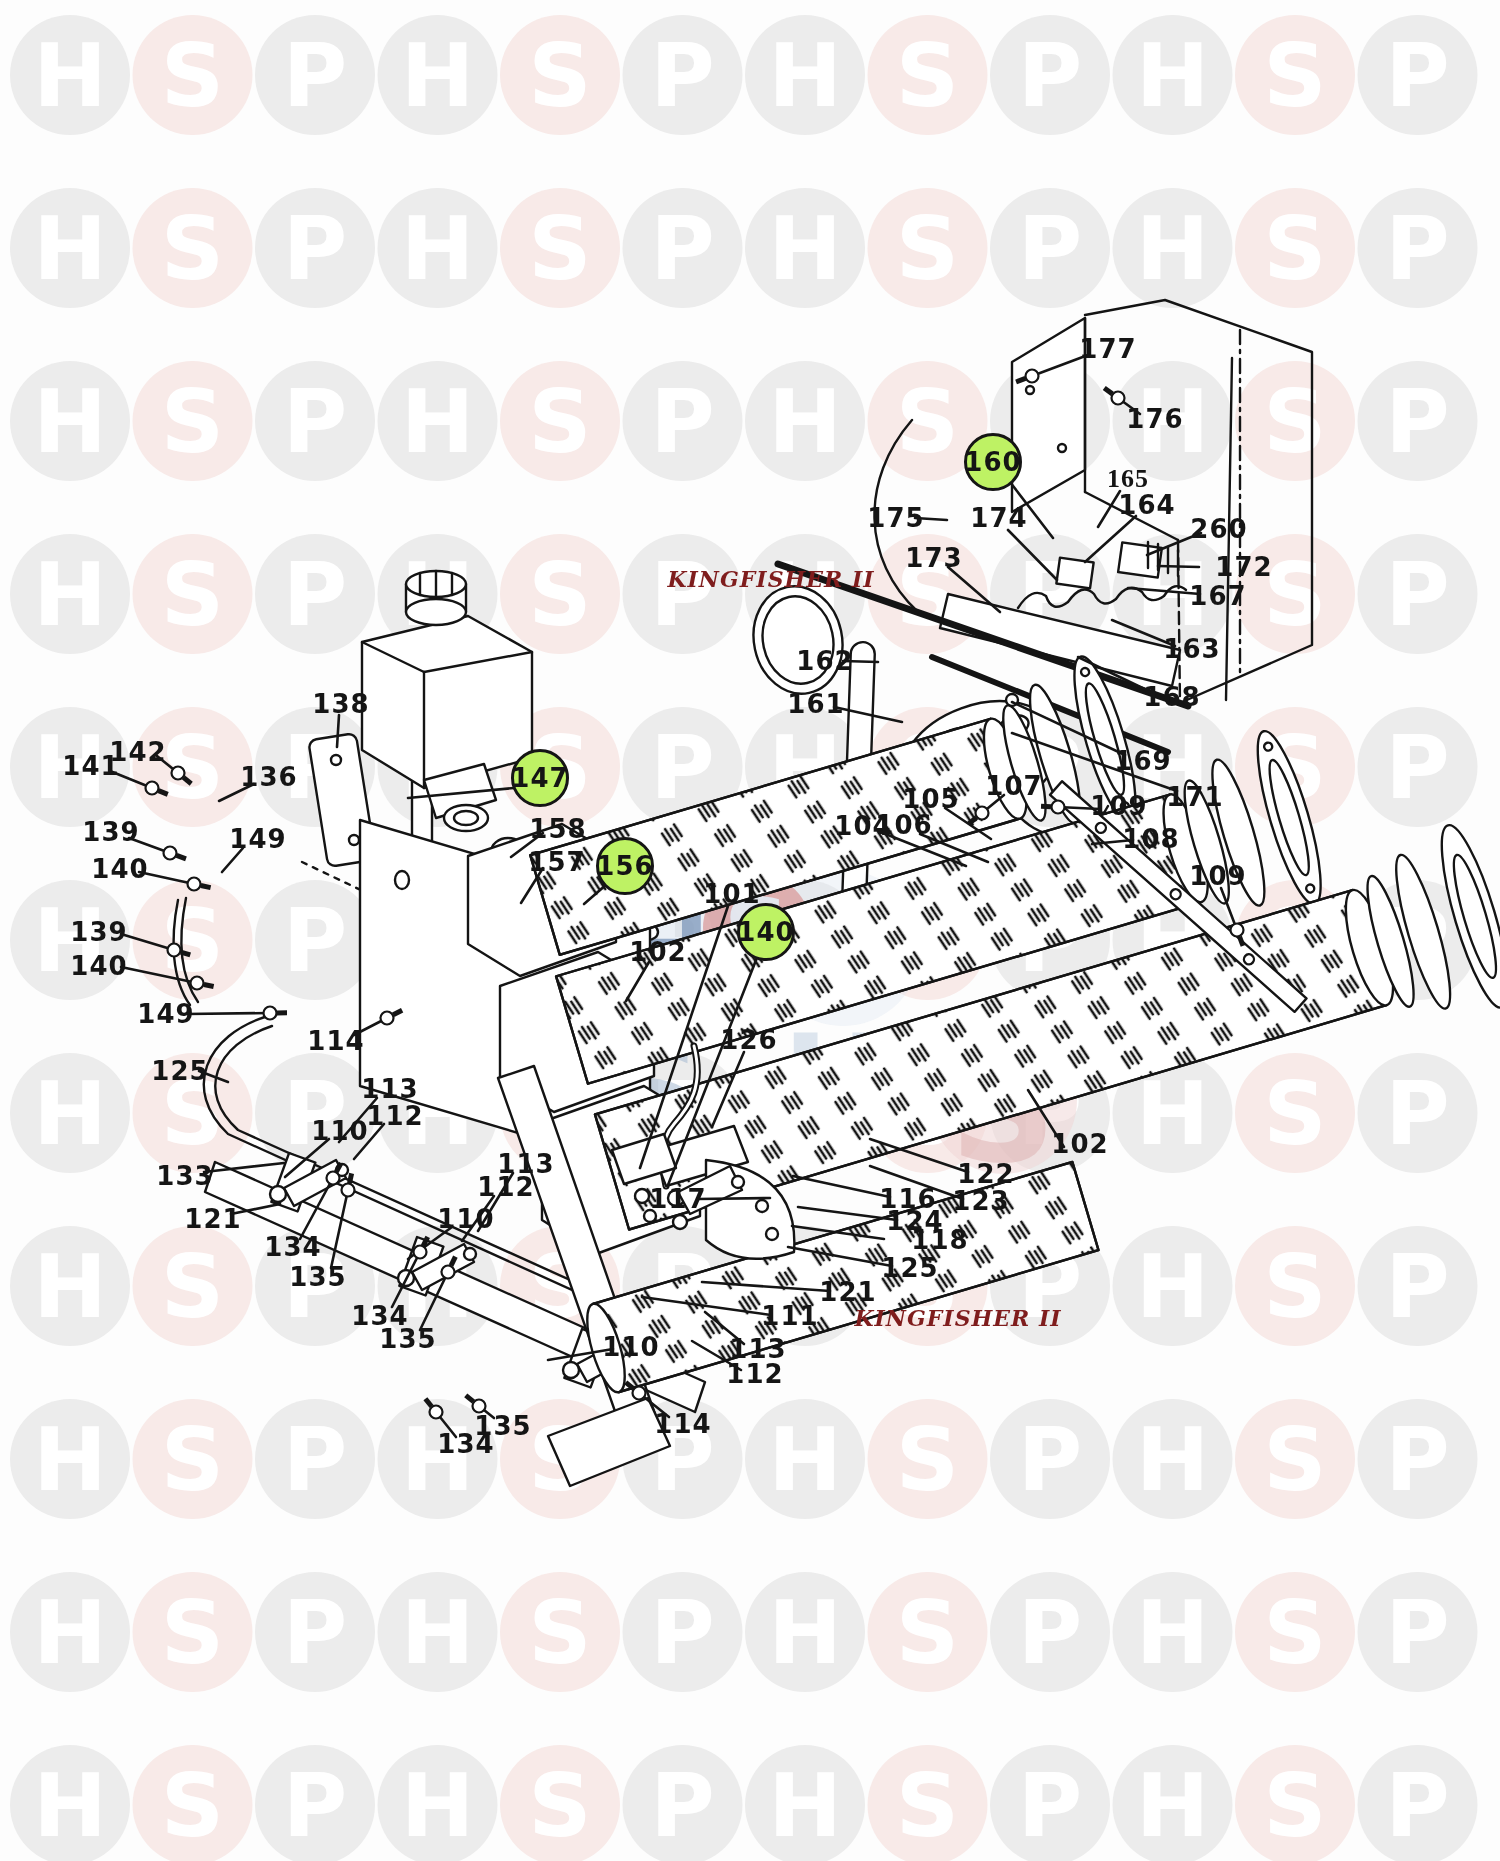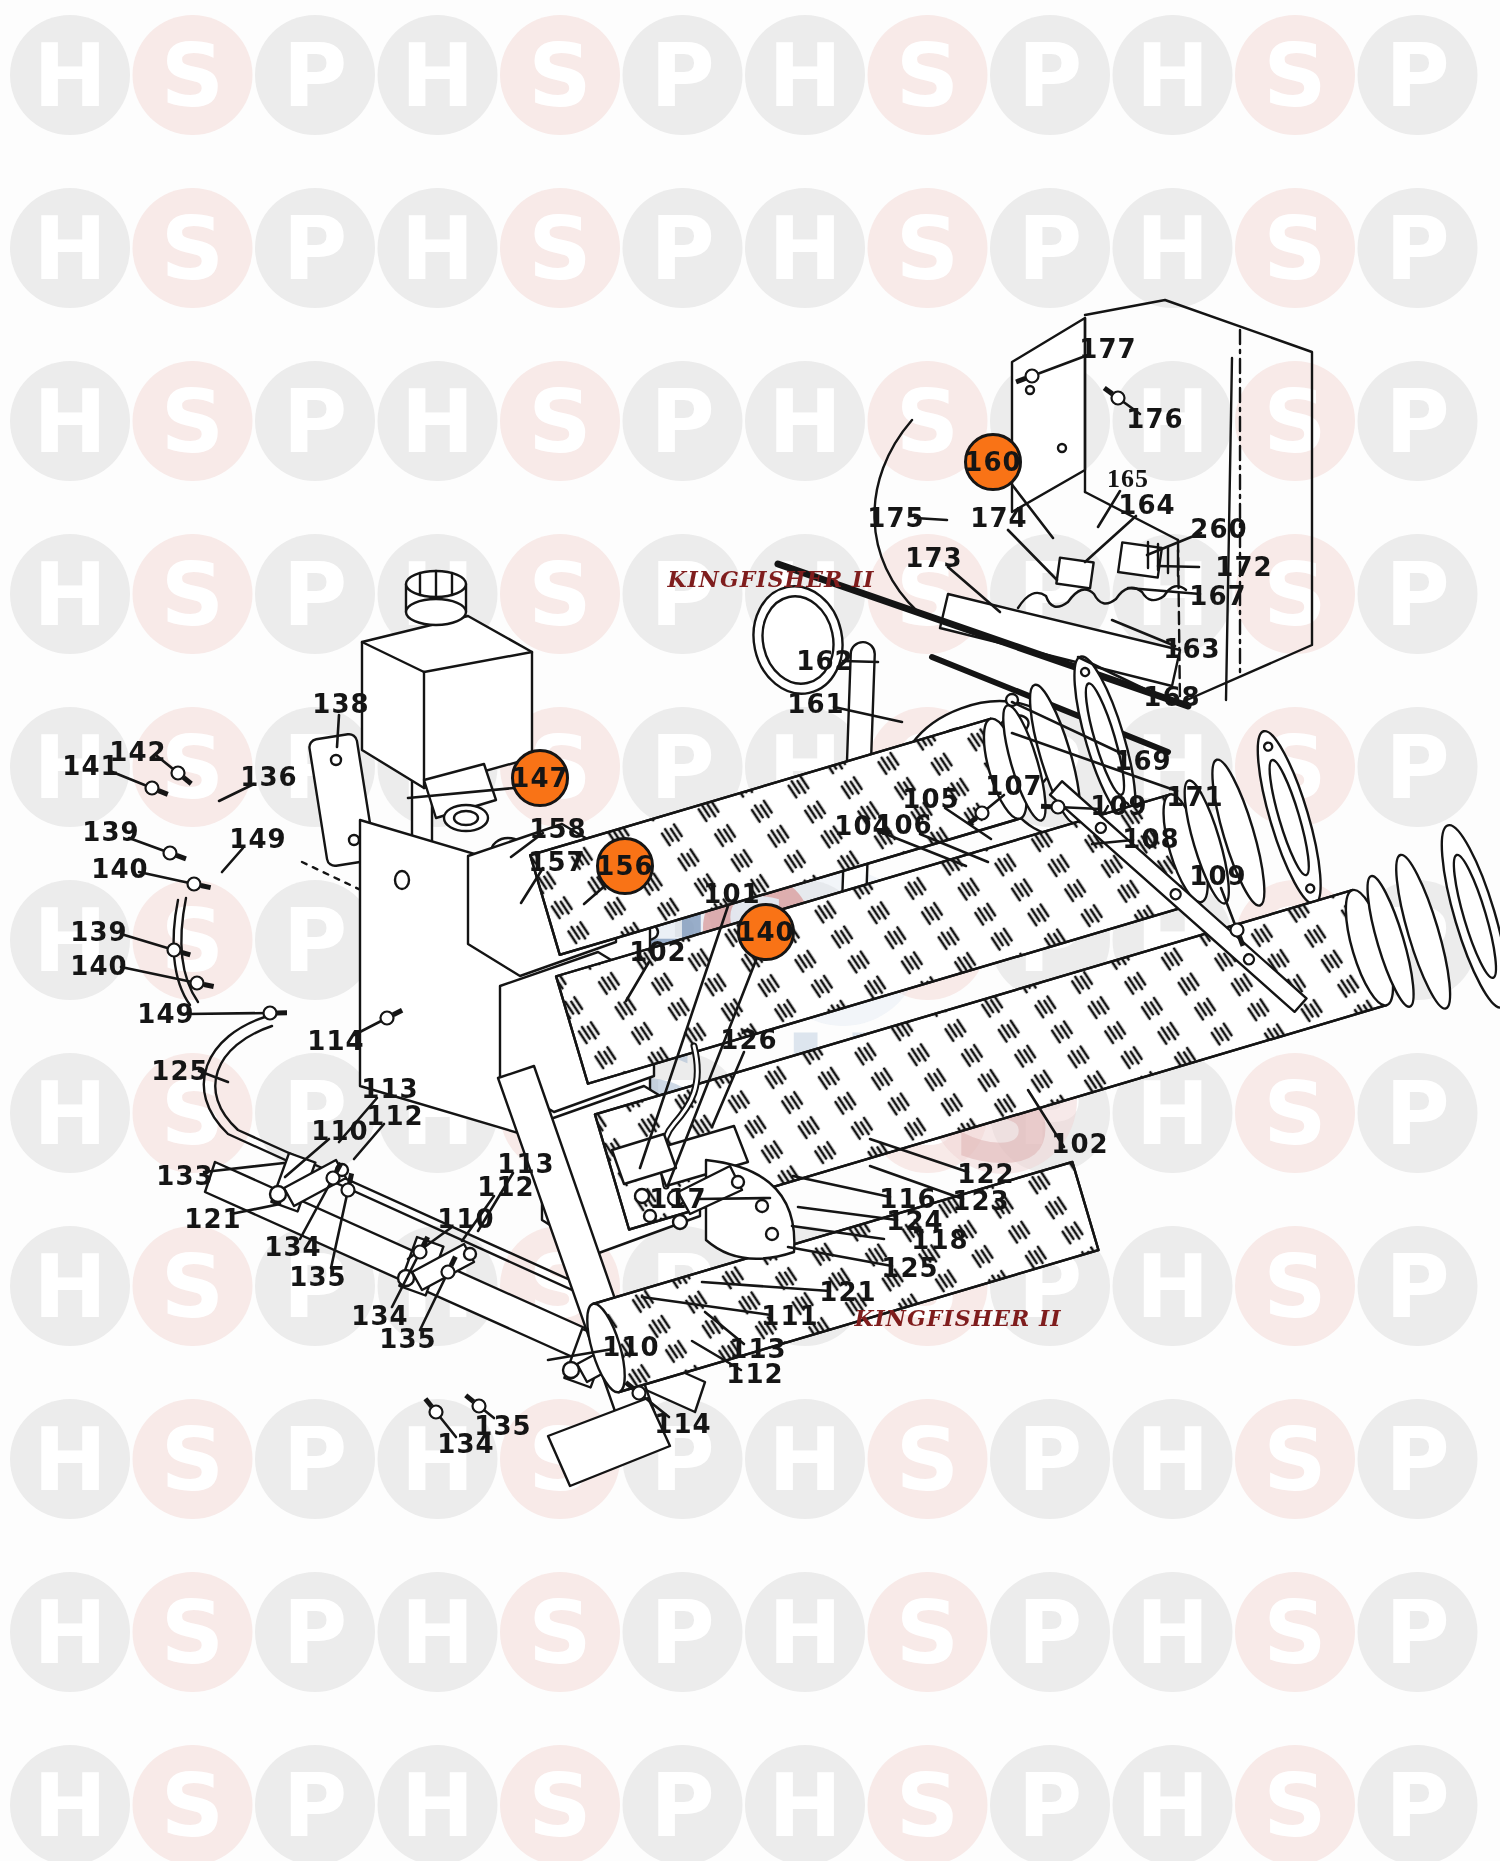--- a/index.html
+++ b/index.html
@@ -2,21 +2,21 @@
 <html><head>
 <meta charset="utf-8">
 <style>
   html,body{margin:0;padding:0;background:#ffffff;}
   #stage{position:relative;width:1500px;height:1861px;background:#fdfdfd;overflow:hidden;
          font-family:"DejaVu Sans", sans-serif;}
   #stage svg{position:absolute;left:0;top:0;}
   .callout{position:absolute;transform:translate(-50%,-50%);font-weight:bold;font-size:26px;
            color:#151515;letter-spacing:1px;white-space:nowrap;line-height:1;}
   .callout.circled{width:52px;height:52px;border:3.5px solid #151515;border-radius:50%;
-           background:#f97316;display:flex;align-items:center;justify-content:center;}
+           background:#bef264;display:flex;align-items:center;justify-content:center;}
   .model-title{position:absolute;transform:translate(-50%,-50%);
            font-family:"DejaVu Serif", serif;font-style:italic;font-weight:bold;
            font-size:22px;color:#7f1d1d;letter-spacing:1px;white-space:nowrap;}
   #title-top{left:771px;top:579px;}
   #title-bottom{left:958px;top:1318px;}
 </style>
 </head>
 <body>
 
 <div id="stage">

